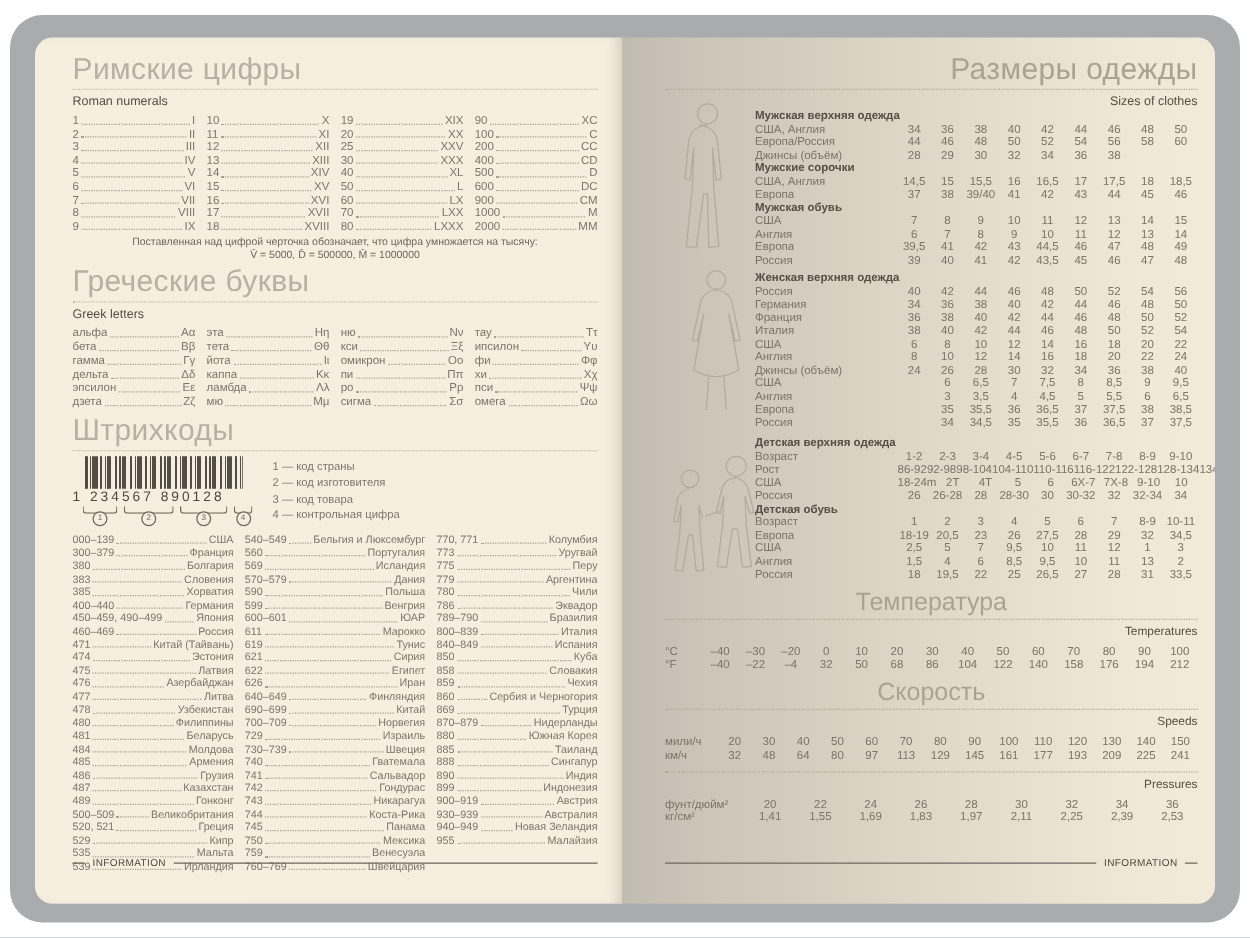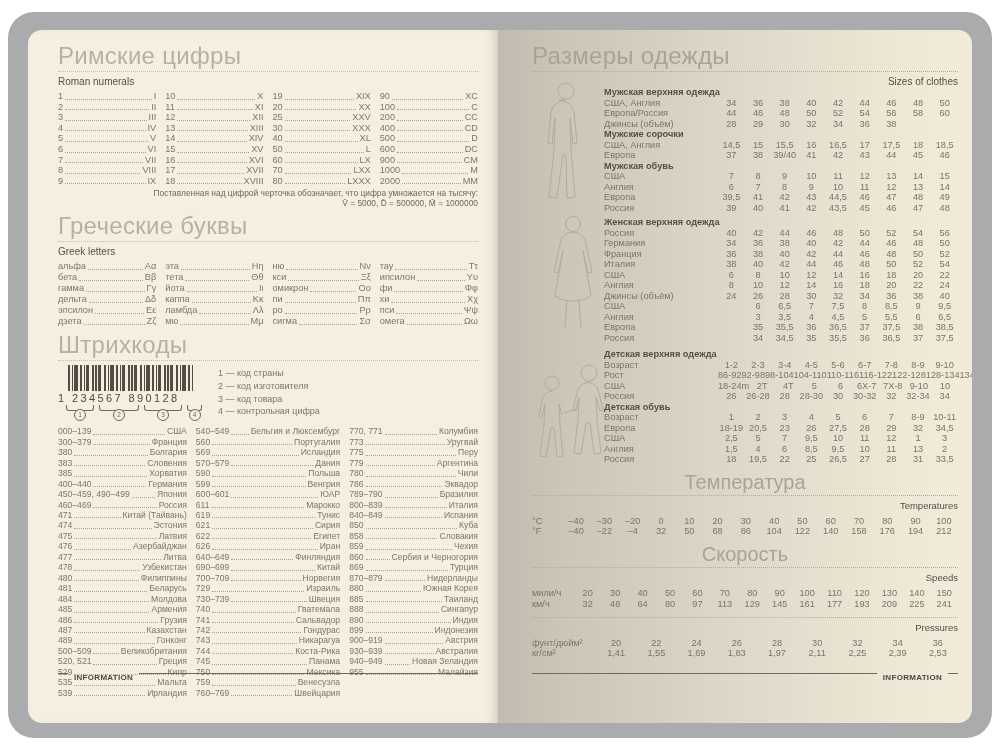--- a/index.html
+++ b/index.html
@@ -8,35 +8,35 @@
   .cover{position:absolute;left:8px;top:12px;width:984px;height:726px;background:#a9abad;border-radius:26px}
   .page{position:absolute;top:30px;height:693px;overflow:hidden}
   .page-left{left:28px;width:470px;background:#f6efdf;border-radius:14px 0 0 14px;
              box-shadow:inset -9px 0 12px -7px rgba(90,78,58,.28)}
   .page-right{left:498px;width:474px;border-radius:0 14px 14px 0;
              background:linear-gradient(90deg,#c2bbaf 0%,#ccc5b8 14%,#ded7c7 48%,#efe8d7 86%,#f2ebda 100%)}
   .pl-inner{padding:14px 20px 0 30px;position:relative;height:679px;box-sizing:border-box}
   .pr-inner{padding:14px 14px 0 34px;position:relative;height:679px;box-sizing:border-box}
 
   .big-title{font-size:24px;line-height:24px;color:#b7b1a3;letter-spacing:.3px;font-weight:400}
-  .page-right .big-title{color:#aaa394;}
+  .page-right .big-title{color:#aaa394;text-align:right}
   .mid-title{font-size:20px;line-height:20px;color:#aaa394;text-align:center;font-weight:400}
   .rule{border-bottom:1px dotted #c3bcac;margin-top:3px}
   .page-right .rule{border-color:#b2aa9a}
   .eng{font-size:10px;line-height:11px;font-weight:normal;color:#564f45;margin-top:4px}
   .page-right .eng{text-align:right}
   .eng-sm{font-size:9.5px}
 
   .lead-grid{display:grid;grid-template-columns:repeat(4,1fr);column-gap:9px;margin-top:4px}
   .lead-col{min-width:0}
   .lead-row{display:flex;align-items:flex-end;font-size:9.2px;color:#7d766a;white-space:nowrap}
   #roman-grid .lead-row{line-height:10.6px}
   #greek-grid .lead-row{line-height:11px}
   .leader{flex:1;border-bottom:1px dotted #a9a192;margin:0 2px 2px;min-width:4px}
-  .note{font-size:8.4px;line-height:10px;color:#6e685d;text-align:right;margin-top:2px}
+  .note{font-size:8.4px;line-height:10px;color:#6e685d;text-align:center;margin-top:2px}
 
   .sec{margin-top:6px}
   .bc-wrap{display:flex;margin-top:4px}
   .bc-graphic{width:160px;flex:none}
   .bc-bars{height:26px;width:126px;margin-left:10px;
     background:
       repeating-linear-gradient(90deg,#534e45 0 2px,rgba(0,0,0,0) 2px 6px),
       repeating-linear-gradient(90deg,#534e45 0 1px,rgba(0,0,0,0) 1px 9px),
       repeating-linear-gradient(90deg,#534e45 0 1px,rgba(0,0,0,0) 1px 4px)}
   .bc-digits{font-size:11px;letter-spacing:2.4px;color:#4e483f;line-height:13px;margin-top:1px;white-space:nowrap}
@@ -46,21 +46,21 @@
   .bkt-line{height:5px;border-left:1px solid #6e685d;border-right:1px solid #6e685d;border-bottom:1px solid #6e685d;border-radius:0 0 3px 3px}
   .bkt-num{position:absolute;left:50%;transform:translateX(-50%);top:4px;width:10px;height:10px;
     border:1px solid #6e685d;border-radius:50%;font-size:6.5px;line-height:10px;text-align:center;color:#6e685d;background:#f6efdf}
   .bc-legend{font-size:9px;line-height:12.6px;color:#7d766a;padding-top:2px}
 
   .country-cols{display:flex;gap:9px;margin-top:5px}
   .country-cols .lead-col{flex:1}
   .country-cols .c2{flex:1.12}
   .country-cols .lead-row{font-size:8.6px;line-height:10.45px}
 
-  .footer{position:absolute;bottom:27px;display:flex;font-size:8px;font-weight:bold;color:#4e4840;letter-spacing:.3px}
+  .footer{position:absolute;bottom:14px;display:flex;align-items:center;font-size:8px;font-weight:normal;color:#4e4840;letter-spacing:.3px}
   .footer-left{left:30px;right:20px}
   .footer-right{left:34px;right:14px}
   .fdash{width:10px;border-top:1.2px solid #6e685d;flex:none}
   .fline{flex:1;border-top:1.2px solid #6e685d}
   .footer span{margin:0 6px}
 
   .size-group{position:relative;margin-left:0}
   .size-tables{margin-left:72px}
   .st-header{font-weight:bold;color:#564f45;font-size:9.2px;line-height:10.5px}
   .st-row{display:grid;grid-template-columns:114px repeat(9,1fr);font-size:9.2px;line-height:10.5px;color:#7b7467}

